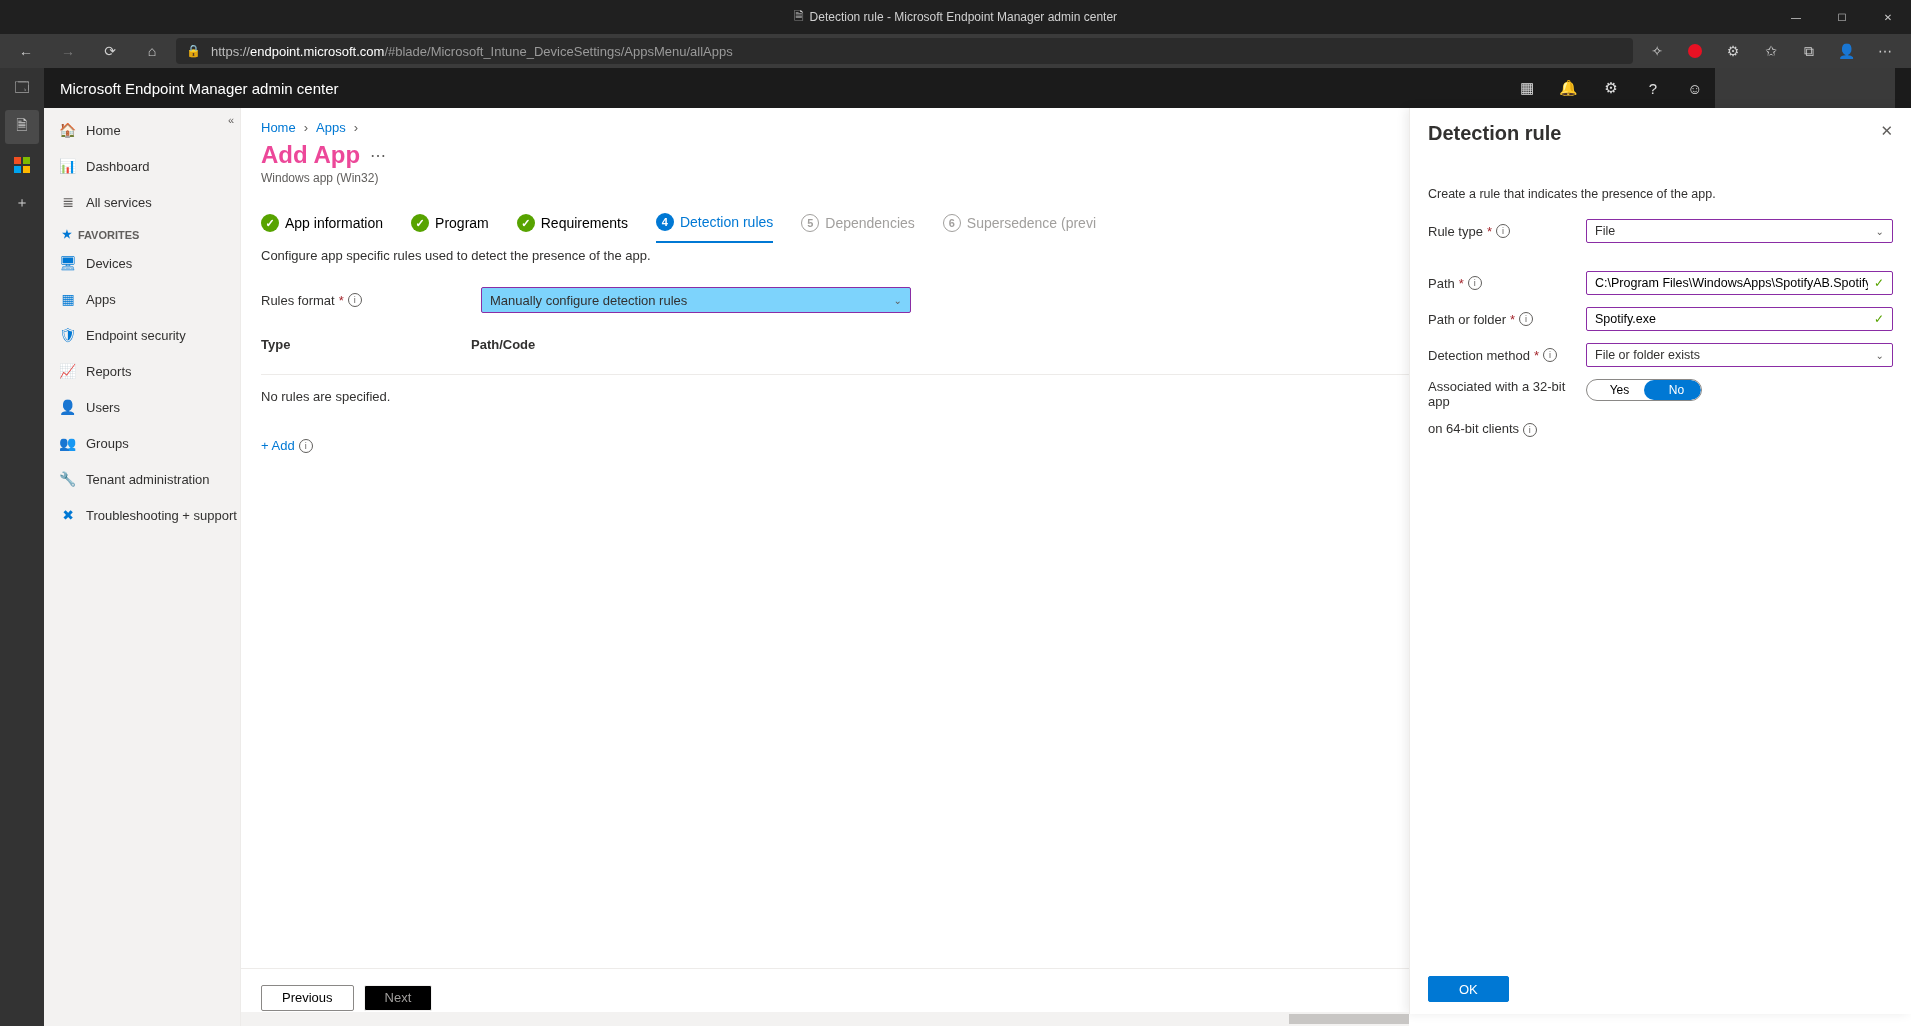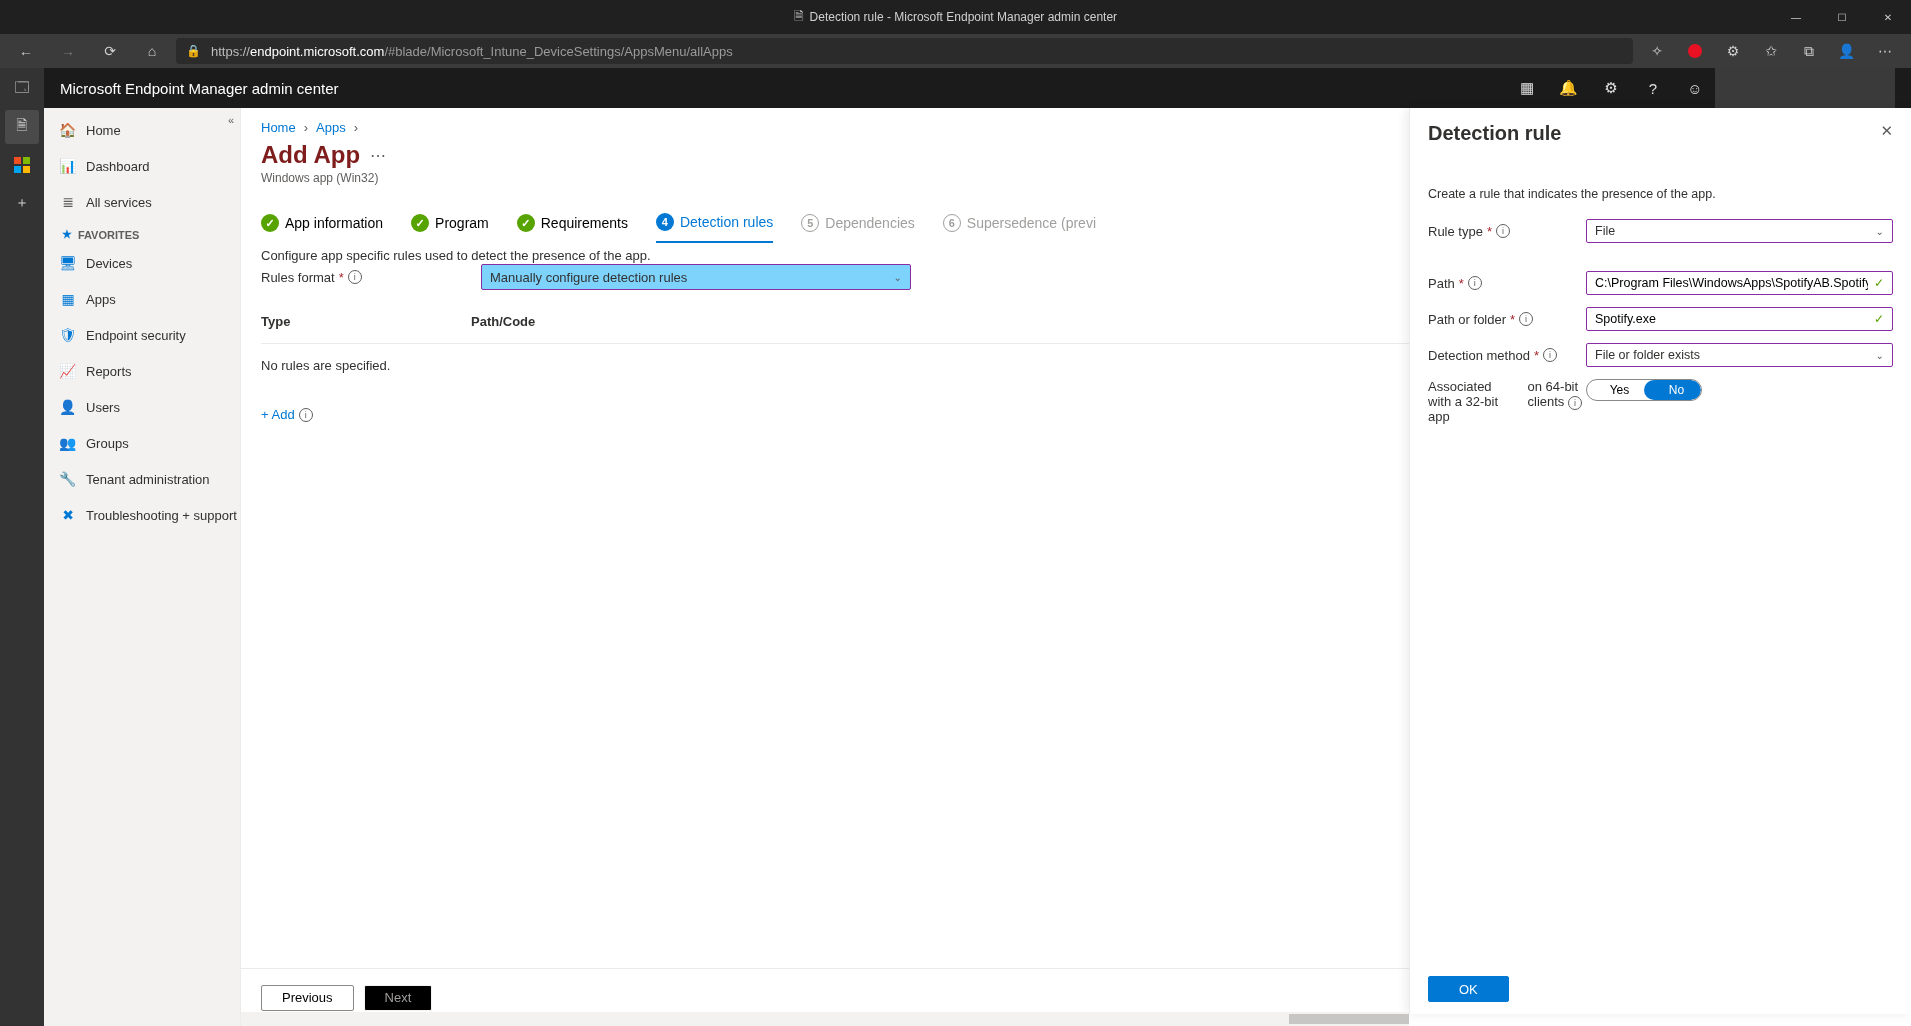--- a/index.html
+++ b/index.html
@@ -43,44 +43,44 @@
 .nav-item { height: 36px; display: flex; align-items: center; padding-left: 16px; gap: 10px; cursor: pointer; }
 .nav-item .icon { width: 16px; display: flex; justify-content: center; color: #0078d4; font-size: 14px; }
 .nav-sep { padding: 8px 18px 4px; font-size: 11px; color: #605e5c; font-weight: 600; display: flex; align-items: center; gap: 6px; }
 
 
 .content { flex: 1; display: flex; flex-direction: column; min-width: 0; position: relative; }
 .content-scroll { flex: 1; padding: 12px 20px 0 20px; overflow: hidden; }
 .breadcrumb { font-size: 13px; color: #605e5c; display: flex; align-items: center; gap: 8px; }
 .breadcrumb a { color: #0078d4; text-decoration: none; }
 .page-title-row { display: flex; align-items: center; gap: 10px; margin-top: 6px; }
-.page-title { font-size: 24px; font-weight: 600; color: #7f1d1d; }
+.page-title { font-size: 24px; font-weight: 600; color: #ec4899; }
 .page-subtitle { font-size: 12px; color: #605e5c; margin-top: 2px; }
 
 .steps { display: flex; gap: 28px; margin-top: 28px; border-bottom: 1px solid transparent; }
 .step { display: flex; align-items: center; gap: 6px; font-size: 14px; padding-bottom: 10px; }
 .step-circle { width: 18px; height: 18px; border-radius: 50%; display: flex; align-items: center; justify-content: center; font-size: 11px; color: #fff; font-weight: 600; }
 .step.done .step-circle { background: #57a300; }
 .step.done .step-circle::after { content: "✓"; font-size: 11px; }
 .step.active .step-circle { background: #0078d4; }
 .step.active { color: #0078d4; border-bottom: 2px solid #0078d4; }
 .step.pending { color: #a19f9d; }
 .step.pending .step-circle { border: 1px solid #a19f9d; color: #a19f9d; background: #fff; }
 
 .desc { font-size: 13px; color: #323130; margin-top: 4px; }
 
-.form-row { display: flex; align-items: center; margin-top: 1px; }
+.form-row { display: flex; align-items: center; margin-top: 24px; }
 .form-label { width: 220px; font-size: 13px; color: #323130; display: flex; align-items: center; gap: 4px; }
 .req { color: #a4262c; }
 .info-icon { width: 14px; height: 14px; border: 1px solid #605e5c; border-radius: 50%; display: inline-flex; align-items: center; justify-content: center; font-size: 9px; color: #605e5c; }
 
 .select-box { width: 430px; height: 26px; border: 1px solid #8a2da5; border-radius: 2px; display: flex; align-items: center; padding: 0 8px; font-size: 13px; color: #323130; position: relative; background: #7dd3fc; }
 .select-box .chev { position: absolute; right: 8px; color: #605e5c; font-size: 10px; }
 
-.table-head { display: flex; margin-top: 24px; font-size: 13px; font-weight: 600; color: #323130; border-bottom: 1px solid #edebe9; padding-bottom: 14px; }
+.table-head { display: flex; margin-top: 24px; font-size: 13px; font-weight: 600; color: #323130; border-bottom: 1px solid #edebe9; padding-bottom: 22px; }
 .table-head .col1 { width: 210px; }
 .table-empty { font-size: 13px; color: #323130; padding: 14px 0; }
 .add-link { color: #0078d4; font-size: 13px; margin-top: 20px; display: inline-flex; align-items: center; gap: 4px; cursor: pointer; }
 
 .content-footer { height: 58px; border-top: 1px solid #edebe9; display: flex; align-items: center; padding: 0 20px; gap: 10px; }
 .btn { height: 26px; padding: 0 20px; font-size: 13px; border: 1px solid #8a8886; background: #fff; border-radius: 2px; cursor: pointer; }
 .btn.disabled { color: #a19f9d; background: #000000; border-color: #f3f2f1; }
 
 
 .panel { position: absolute; right: 0; top: 0; bottom: 12px; width: 502px; background: #fff; border-left: 1px solid #edebe9; box-shadow: -3px 0 10px rgba(0,0,0,.08); display: flex; flex-direction: column; }
@@ -355,21 +355,21 @@
                 <span class="req">*</span>
                 <span class="info-icon">i</span>
               </div>
             <div class="pinput">
                 <span>File or folder exists</span>
                 <span class="chev">⌄</span>
               </div>
           </div>
 
           <div class="prow" style="align-items:flex-start">
-            <div class="plabel" style="flex-direction:row;align-items:flex-start;gap:12px">
+            <div class="plabel" style="flex-direction:column;align-items:flex-start;gap:12px">
               <span>Associated with a 32-bit app</span>
               <span><span>on 64-bit clients</span> <span class="info-icon">i</span></span>
             </div>
             <div class="toggle">
               <div>Yes</div>
               <div class="active">No</div>
             </div>
           </div>
         </div>
         <div class="panel-foot">

